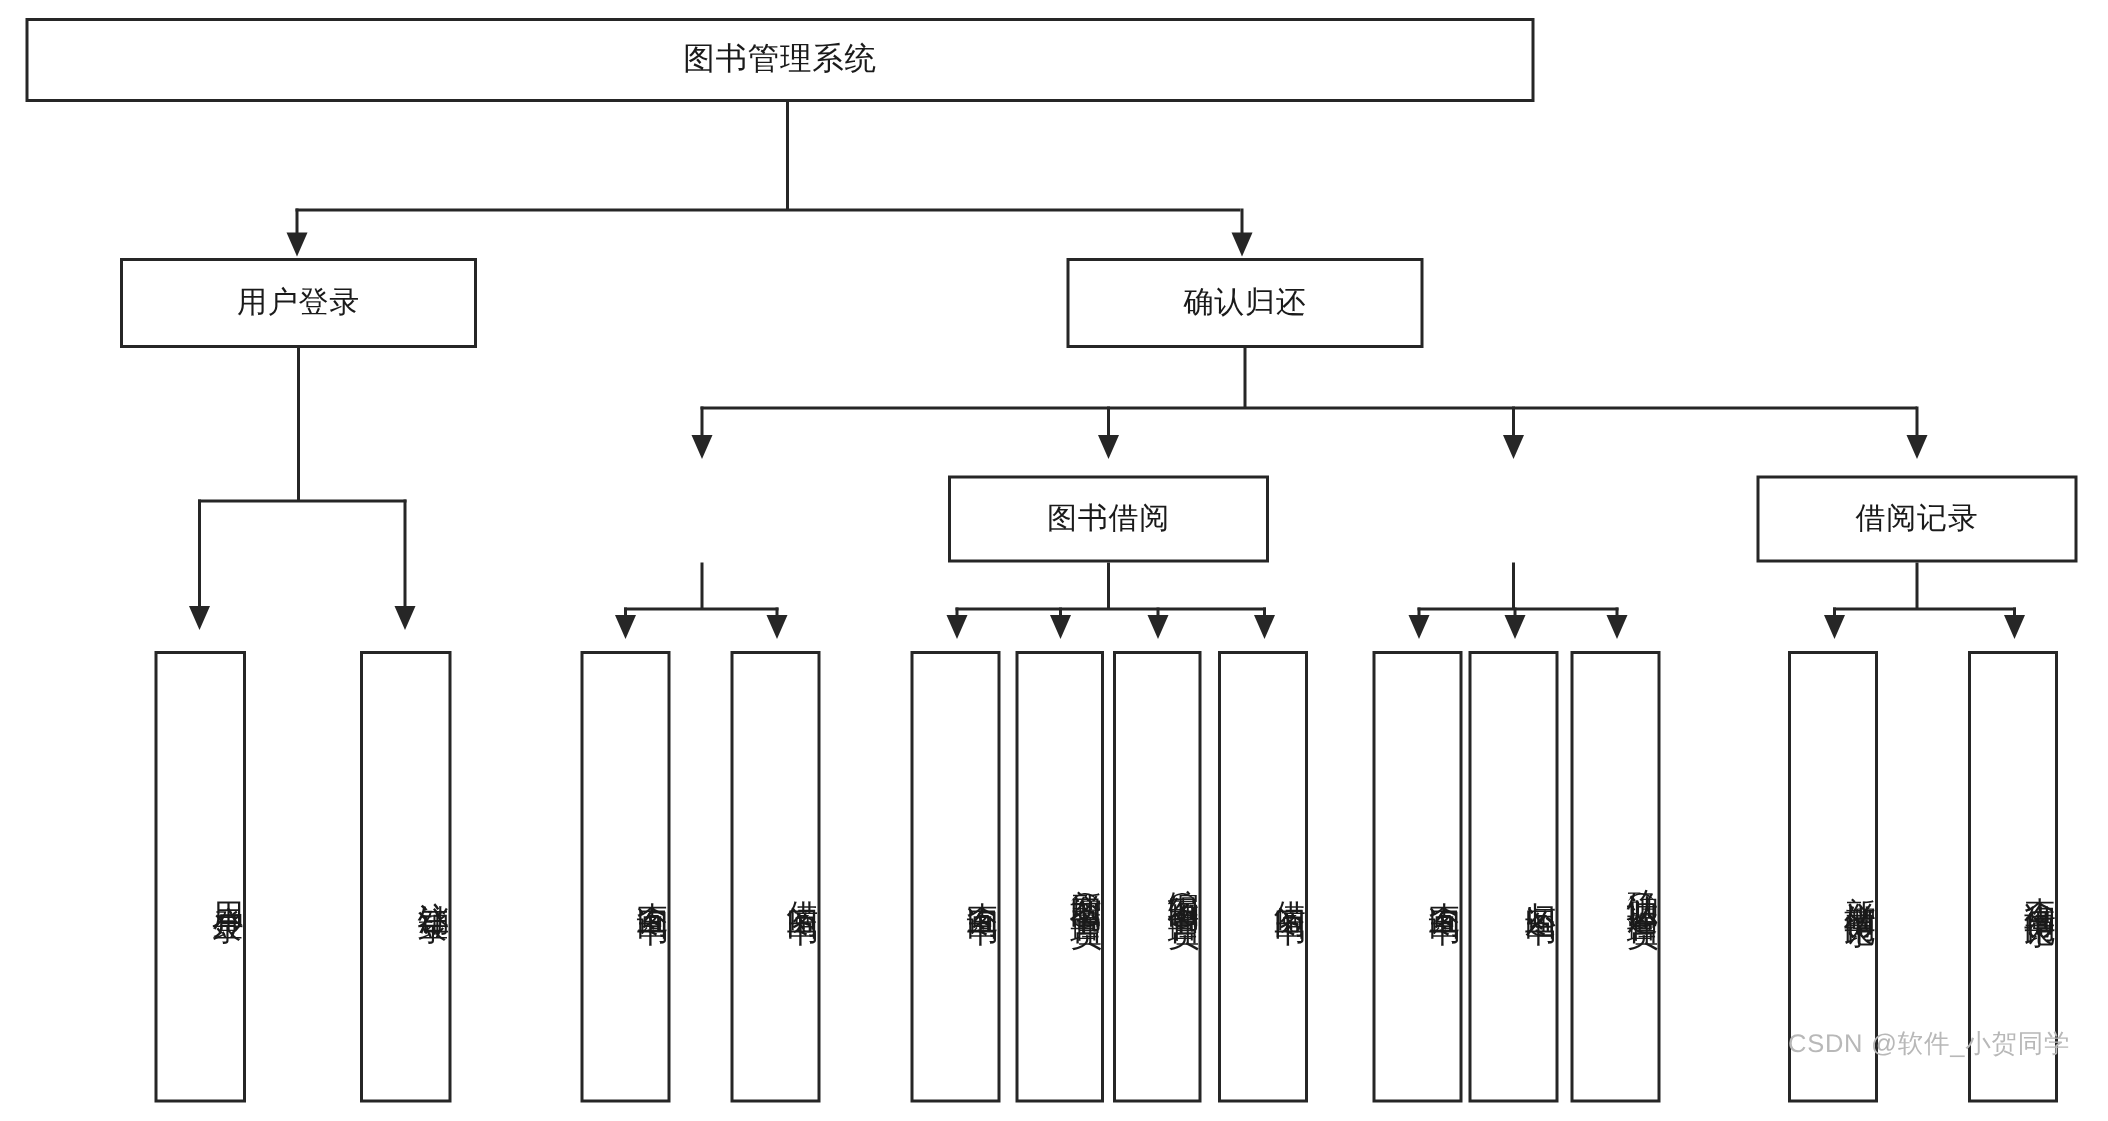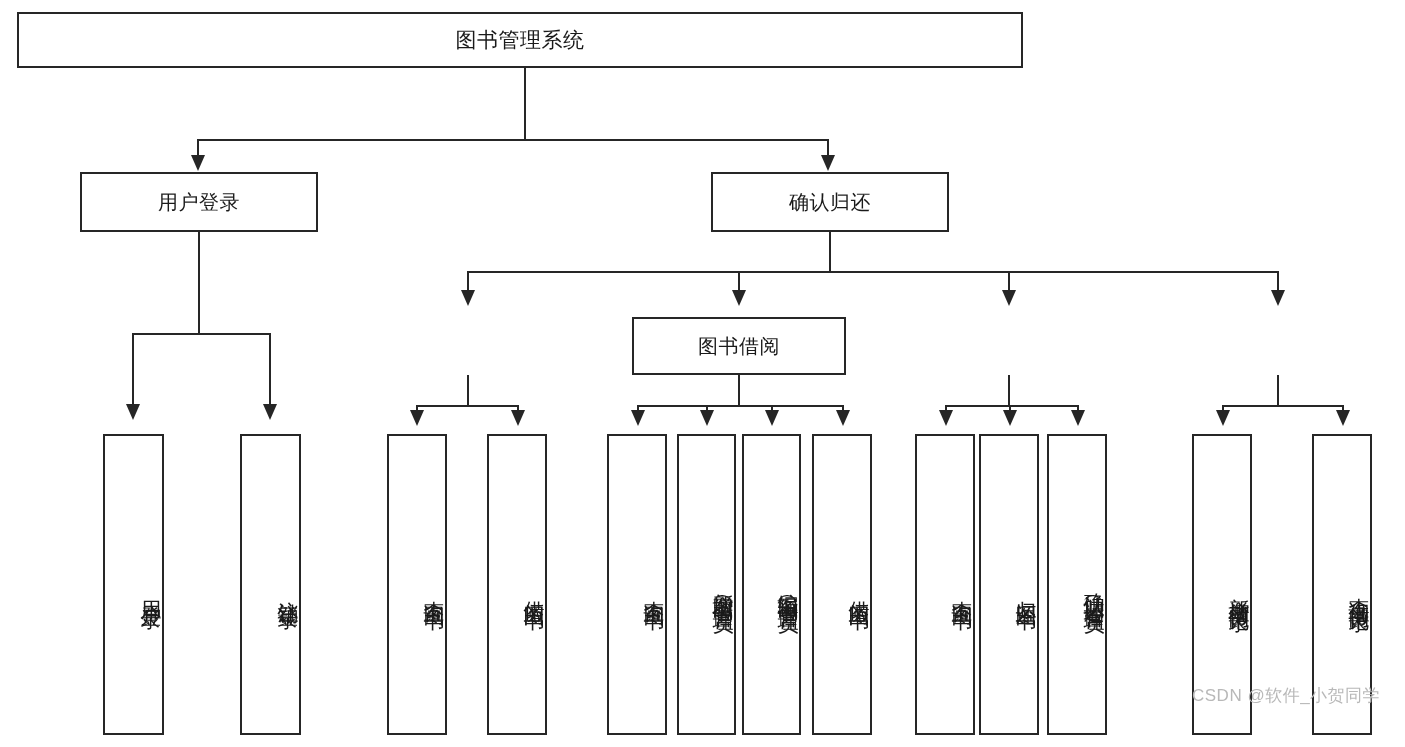--- a/index.html
+++ b/index.html
@@ -116,20 +116,23 @@
 
   <div class="conn v" style="left:1008px; top:271px; height:20px;"></div>
   <div class="arrow" style="left:1002px; top:290px;"></div>
 
   <div class="conn v" style="left:1277px; top:271px; height:20px;"></div>
   <div class="arrow" style="left:1271px; top:290px;"></div>
 
   <div class="node horiz" style="left:632px; top:317px; width:214px; height:58px;">
     <span>图书借阅</span>
   </div>
+  <div class="node horiz" style="left:1171px; top:317px; width:214px; height:58px;">
+    <span>借阅记录</span>
+  </div>
 
   <div class="conn v" style="left:467px; top:375px; height:31px;"></div>
   <div class="conn h" style="left:416px; top:405px; width:103px;"></div>
   <div class="conn v" style="left:416px; top:405px; height:6px;"></div>
   <div class="arrow" style="left:410px; top:410px;"></div>
   <div class="conn v" style="left:517px; top:405px; height:6px;"></div>
   <div class="arrow" style="left:511px; top:410px;"></div>
 
   <div class="conn v" style="left:738px; top:375px; height:31px;"></div>
   <div class="conn h" style="left:637px; top:405px; width:207px;"></div>

